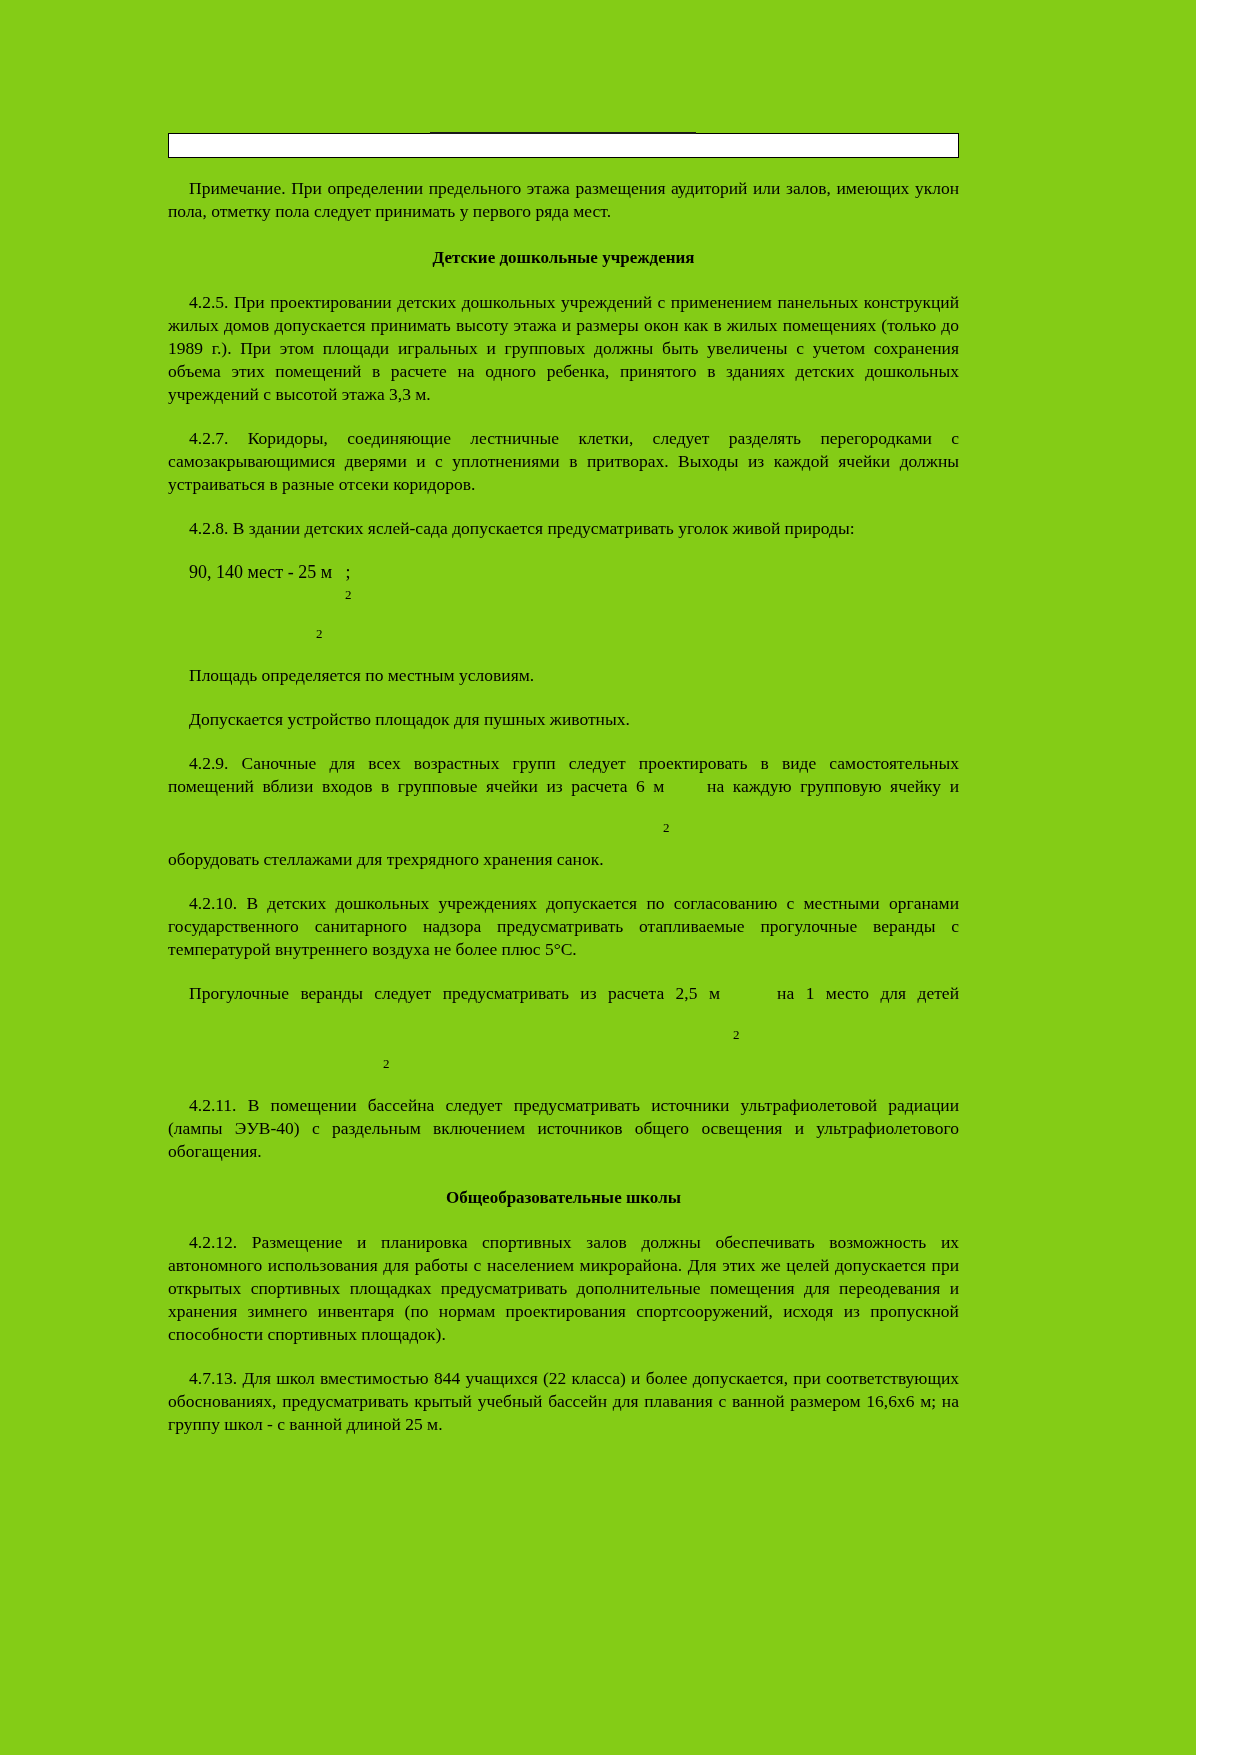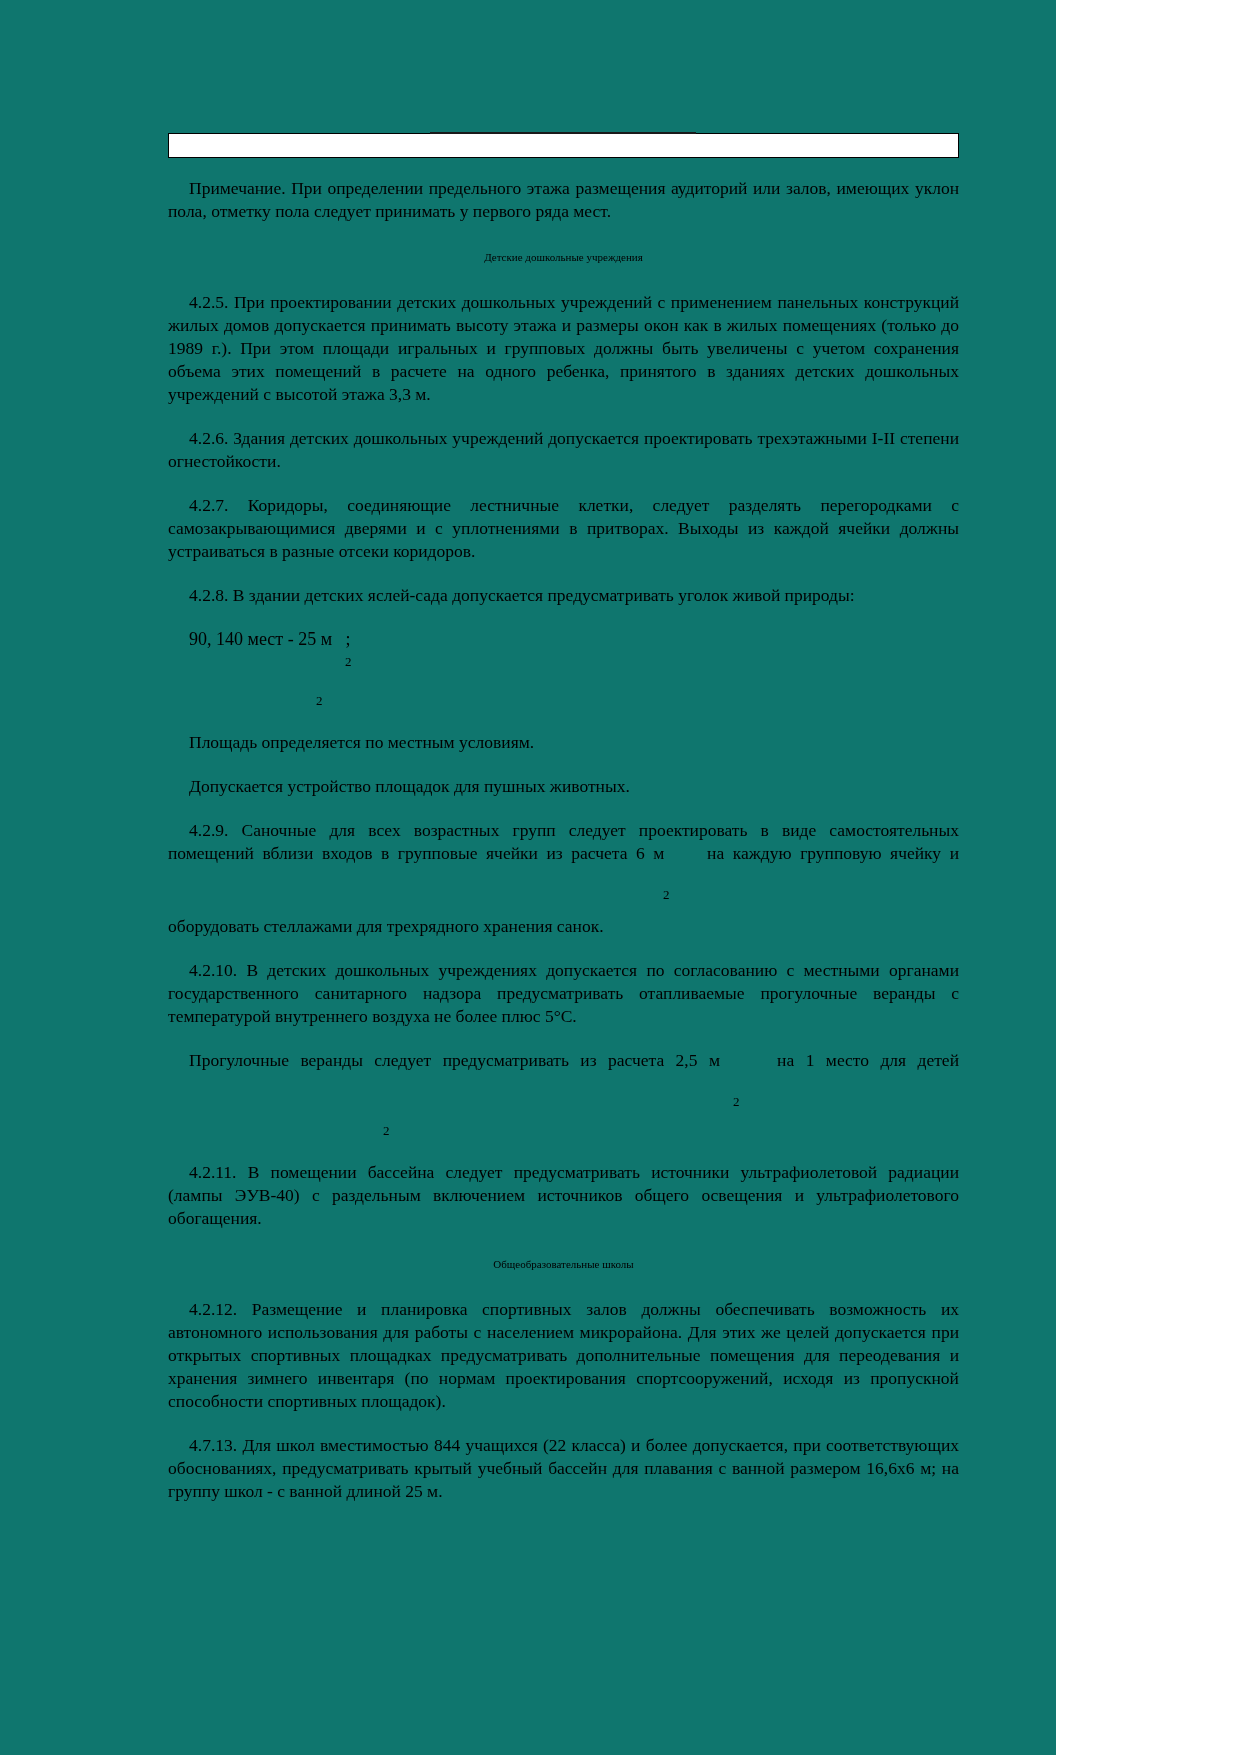--- a/index.html
+++ b/index.html
@@ -6,23 +6,23 @@
   html, body { margin: 0; padding: 0; }
   body {
     width: 1240px;
     height: 1755px;
     background: #ffffff;
     font-family: "Liberation Serif", serif;
     color: #000000;
   }
   .page {
     position: relative;
-    width: 1056px;
+    width: 1196px;
     height: 1755px;
-    background: #0f766e;
+    background: #84cc16;
     overflow: hidden;
     padding-left: 35px;
   }
   .content {
     position: absolute;
     left: 168px;
     top: 133px;
     width: 791px;
   }
   .header-box {
@@ -43,23 +43,23 @@
   .para {
     font-size: 17.5px;
     line-height: 23px;
     margin: 0 0 21px 0;
     text-align: justify;
     text-indent: 21px;
   }
   .para.no-indent { text-indent: 0; }
   .para.force-just { text-align-last: justify; }
   .heading {
-    font-size: 11px;
+    font-size: 17px;
     line-height: 23px;
-    font-weight: normal;
+    font-weight: bold;
     text-align: center;
     margin: 23px 0 22px 0;
   }
   .item-line {
     font-size: 18px;
     line-height: 23px;
     margin: 10px 0 2px 0;
     padding-left: 21px;
   }
   .sub-line {
@@ -82,21 +82,20 @@
     <div class="header-box">
       <div class="header-rule"></div>
     </div>
 
     <p class="para">Примечание. При определении предельного этажа размещения аудиторий или залов, имеющих уклон пола, отметку пола следует принимать у первого ряда мест.</p>
 
     <h2 class="heading">Детские дошкольные учреждения</h2>
 
     <p class="para">4.2.5. При проектировании детских дошкольных учреждений с применением панельных конструкций жилых домов допускается принимать высоту этажа и размеры окон как в жилых помещениях (только до 1989 г.). При этом площади игральных и групповых должны быть увеличены с учетом сохранения объема этих помещений в расчете на одного ребенка, принятого в зданиях детских дошкольных учреждений с высотой этажа 3,3 м.</p>
 
-    <p class="para">4.2.6. Здания детских дошкольных учреждений допускается проектировать трехэтажными I-II степени огнестойкости.</p>
 
     <p class="para">4.2.7. Коридоры, соединяющие лестничные клетки, следует разделять перегородками с самозакрывающимися дверями и с уплотнениями в притворах. Выходы из каждой ячейки должны устраиваться в разные отсеки коридоров.</p>
 
     <p class="para">4.2.8. В здании детских яслей-сада допускается предусматривать уголок живой природы:</p>
 
     <div class="item-line">90, 140 мест - 25 м&nbsp;&nbsp;&nbsp;;</div>
     <div class="sub-line sub-item1">2</div>
 
     <div class="sub-line sub-item2">2</div>
 

